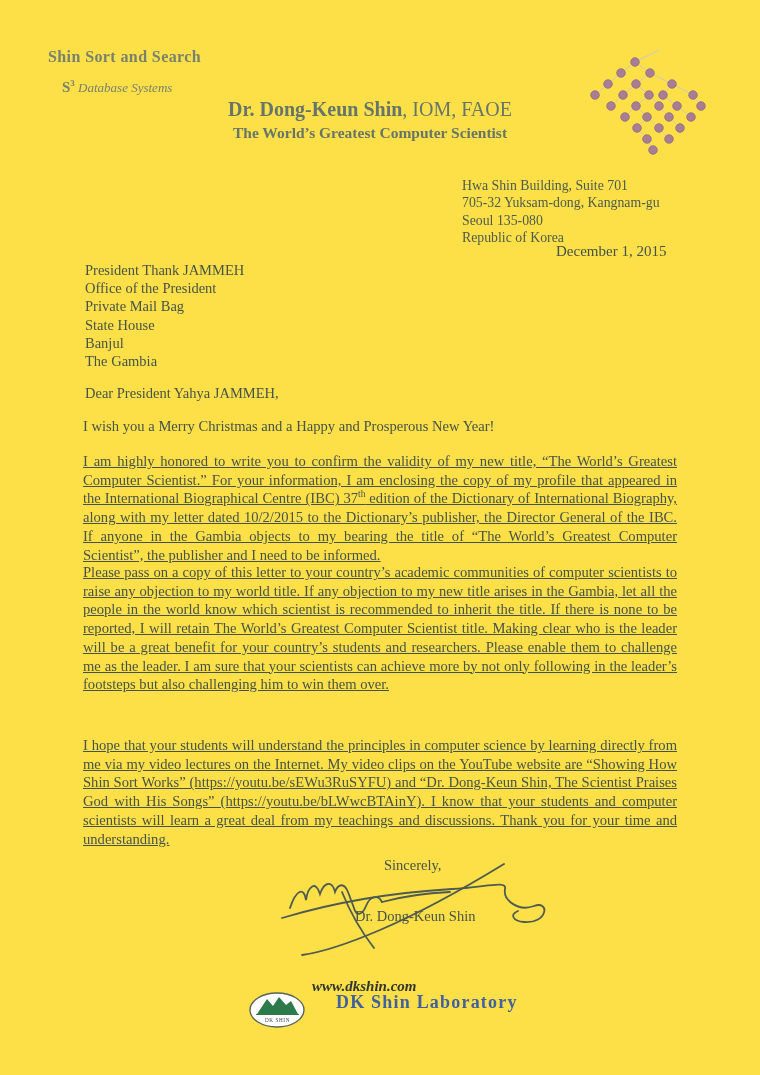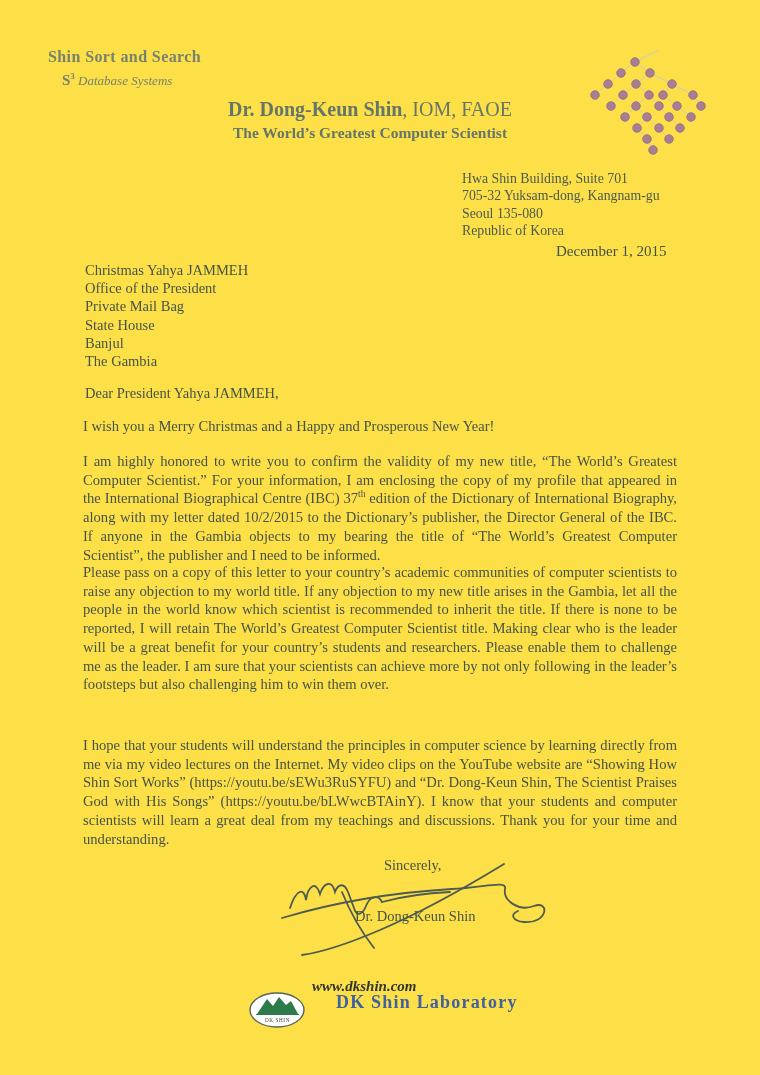--- a/index.html
+++ b/index.html
@@ -22,21 +22,21 @@
     left: 48px;
     top: 48px;
     color: #76816f;
   }
   .lh-left .lh-line1 {
     font-size: 16px;
     font-weight: bold;
     letter-spacing: 0.4px;
   }
   .lh-left .lh-line2 {
-    margin-top: 5px;
+    margin-top: 12px;
     padding-left: 14px;
     font-size: 13px;
     font-style: italic;
   }
   .lh-left .lh-line2 .s-big {
     font-style: normal;
     font-weight: bold;
     font-size: 15px;
   }
   .lh-left .lh-line2 sup { font-size: 9px; font-style: normal; font-weight: bold; }
@@ -62,21 +62,21 @@
   .tree-deco {
     position: absolute;
     left: 583px;
     top: 50px;
   }
 
   
   .sender-address {
     position: absolute;
     left: 462px;
-    top: 170px;
+    top: 177px;
     font-size: 13.8px;
     line-height: 17.4px;
     color: #4c5a50;
   }
   .date-line {
     position: absolute;
     left: 556px;
     top: 243px;
     font-size: 15px;
     color: #44524a;
@@ -96,21 +96,21 @@
     top: 385px;
     font-size: 14.5px;
   }
   .para {
     position: absolute;
     left: 83px;
     width: 594px;
     font-size: 14.6px;
     line-height: 18.7px;
   }
-  .para.justify { text-align: justify; }
+  .para.justify { text-align: justify; text-decoration: underline; }
   .p1 { top: 417px; }
   .p2 { top: 452px; }
   .p3 { top: 563px; }
   .p4 { top: 736px; }
   .para sup { font-size: 9.5px; line-height: 0; }
 
   
   .closing-sincerely {
     position: absolute;
     left: 384px;
@@ -232,21 +232,21 @@
   <div class="sender-address">
     <div>Hwa Shin Building, Suite 701</div>
     <div>705-32 Yuksam-dong, Kangnam-gu</div>
     <div>Seoul 135-080</div>
     <div>Republic of Korea</div>
   </div>
 
   <div class="date-line">December 1, 2015</div>
 
   <div class="recipient">
-    <div>Christmas Yahya JAMMEH</div>
+    <div>President Thank JAMMEH</div>
     <div>Office of the President</div>
     <div>Private Mail Bag</div>
     <div>State House</div>
     <div>Banjul</div>
     <div>The Gambia</div>
   </div>
 
   <div class="salutation">Dear President Yahya JAMMEH,</div>
 
   <div class="para p1">I wish you a Merry Christmas and a Happy and Prosperous New Year!</div>

